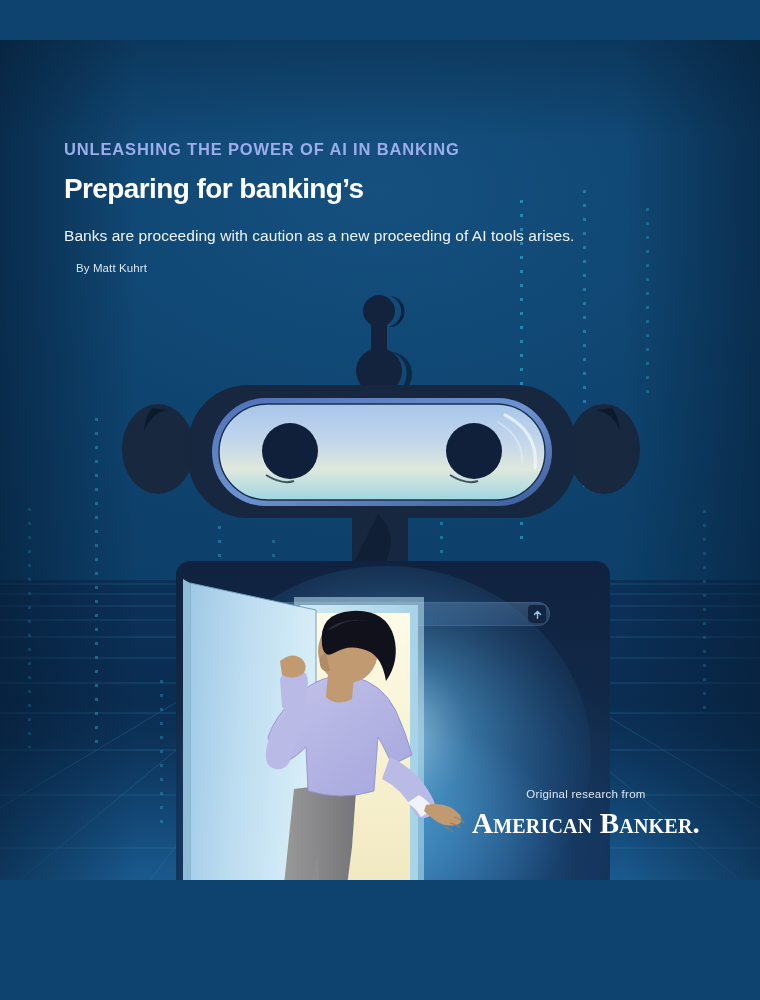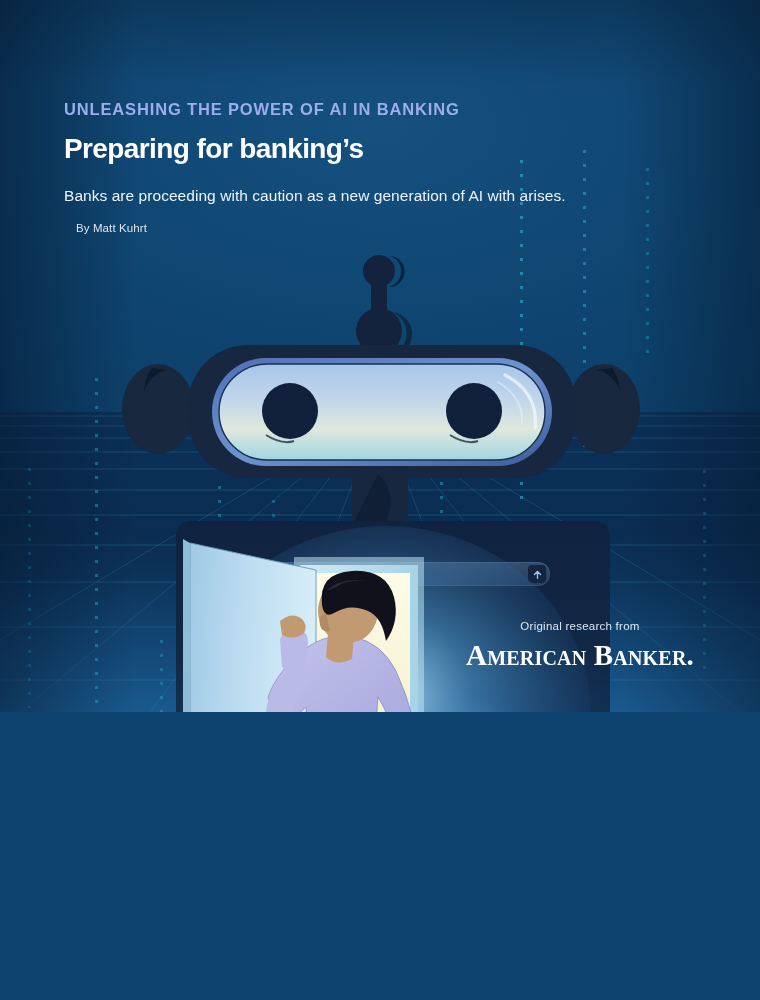--- a/index.html
+++ b/index.html
@@ -6,24 +6,25 @@
   html,body { width:760px; height:1000px; overflow:hidden; }
   body {
     font-family:"Liberation Sans", sans-serif;
     background:#0d436e;
     position:relative;
   }
 
   
   .cover {
     position:absolute; inset:0;
-    width:760px; height:712px;
+    width:760px; height:840px;
     overflow:hidden;
     background:
       radial-gradient(120% 70% at 50% 18%, #15507f 0%, #0e446f 45%, #0b3a62 100%);
+    margin-top: 40px;
   }
 
   
   .vignette {
     position:absolute; inset:0;
     background:
       linear-gradient(90deg, rgba(5,25,48,.55) 0%, rgba(5,25,48,0) 18%,
                              rgba(5,25,48,0) 82%, rgba(5,25,48,.5) 100%),
       linear-gradient(180deg, rgba(6,28,52,.35) 0%, rgba(6,28,52,0) 12%);
     pointer-events:none;
@@ -96,21 +97,21 @@
     line-height:1.1; letter-spacing:-.6px;
   }
   .headline .l2 { display:block; }
   .dek {
     margin-top:22px; font-size:15.5px; color:#eef4fb; font-weight:400;
     letter-spacing:.05px;
   }
   .byline { margin-top:17px; font-size:11.5px; color:#dbe6f2; letter-spacing:.1px;padding-left:12px; }
 
   
-  .brand { position:absolute; right:66px; bottom:42px; text-align:center; z-index:40; }
+  .brand { position:absolute; right:60px; bottom:42px; text-align:center; z-index:40; }
   .brand-kicker { font-size:11.5px; color:#dde7f2; letter-spacing:.25px; }
   .brand-mark {
     margin-top:9px;
     font-family:"Liberation Serif", serif;
     font-weight:bold; color:#ffffff;
     font-size:29px; letter-spacing:.2px; line-height:1;
     font-variant:small-caps;
     white-space:nowrap;
   }
 </style>
@@ -317,21 +318,21 @@
     </svg>
   </div>
 
   <div class="vignette"></div>
 
   <div class="textblock">
     <div class="kicker">UNLEASHING THE POWER OF AI IN BANKING</div>
     <h1 class="headline">
       <span class="l1">Preparing for banking’s</span>
     </h1>
-    <div class="dek">Banks are proceeding with caution as a new generation of AI with arises.</div>
+    <div class="dek">Banks are proceeding with caution as a new proceeding of AI tools arises.</div>
     <div class="byline">By Matt Kuhrt</div>
   </div>
 
   <div class="brand">
     <div class="brand-kicker">Original research from</div>
     <div class="brand-mark">American Banker.</div>
   </div>
 
 </div>
 

